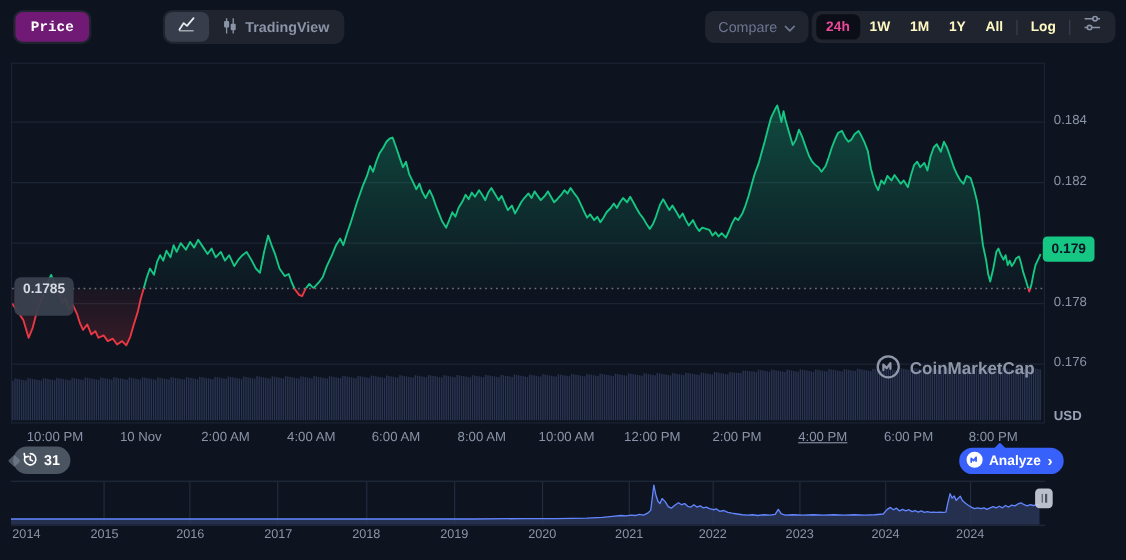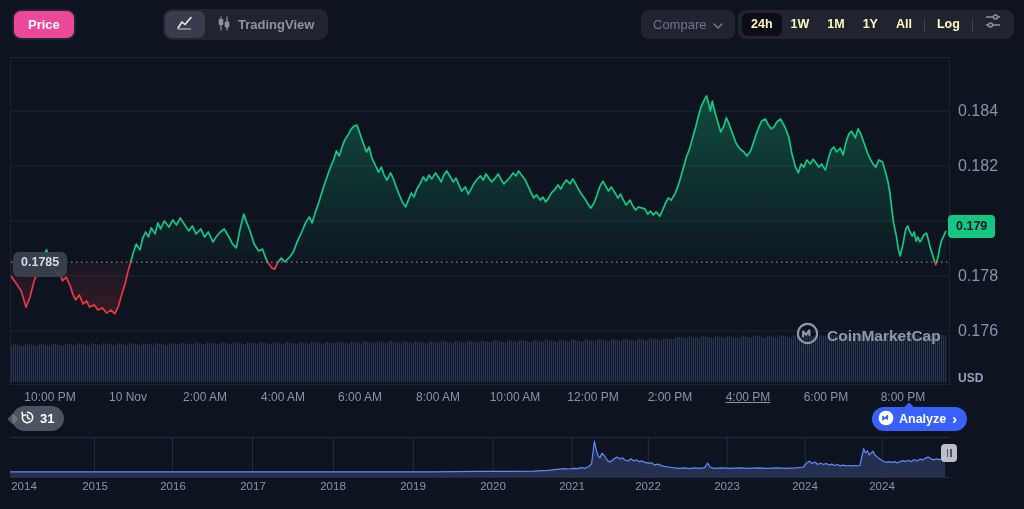--- a/index.html
+++ b/index.html
@@ -1,37 +1,37 @@
 <!DOCTYPE html>
 <html><head>
 <meta charset="utf-8">
 <style>
   html,body{margin:0;padding:0;background:#0d1420;}
   *{box-sizing:border-box;font-family:"Liberation Sans",sans-serif;}
   .stage{position:relative;width:1024px;height:509px;background:#0d1420;overflow:hidden;}
   
   .seg{position:absolute;top:9px;height:31px;background:#20242f;border-radius:9px;display:flex;align-items:center;padding:2px;}
   .seg1{left:12px;}
-  .seg2{left:163px;}
+  .seg2{left:148px;}
   .seg .pill{height:27px;line-height:27px;padding:0 14px;border-radius:7px;font-size:13px;font-weight:bold;color:#8b93a7;cursor:pointer;white-space:nowrap;}
-  .seg .pill.active{background:#ec4899;color:#ffffff;}
+  .seg .pill.active{background:#701a75;color:#ffffff;font-family:Liberation Mono, monospace;}
   .icon-seg{height:27px;width:40px;border-radius:7px;background:#373d4b;display:flex;align-items:center;justify-content:center;cursor:pointer;}
   .tv-seg{display:flex;align-items:center;gap:7px;padding:0 12px;color:#8b93a7;font-size:13px;font-weight:bold;cursor:pointer;}
   .compare{position:absolute;left:641px;top:10px;height:29px;background:#20242f;border-radius:8px;display:flex;align-items:center;gap:7px;padding:0 12px;color:#6d7690;font-size:13px;cursor:pointer;}
   .ranges{position:absolute;left:738px;top:10px;height:29px;background:#20242f;border-radius:8px;display:flex;align-items:center;padding:0 4px;}
   .rbtn{height:23px;line-height:23px;padding:0 9px;border-radius:6px;font-size:12.5px;font-weight:bold;color:#fef9c3;cursor:pointer;white-space:nowrap;}
-  .rbtn.active{background:#0b0e17;color:#fef9c3;}
+  .rbtn.active{background:#0b0e17;color:#ec4899;}
   .vsep{width:1px;height:14px;background:#3a4154;margin:0 3px;}
   
   .plot{position:absolute;left:10px;top:57px;width:940px;height:328px;border:1px solid #1b2434;}
   .plot svg{display:block;}
   .watermark{position:absolute;left:796px;top:322px;display:flex;align-items:center;gap:8px;color:#9aa3b4;font-size:15.5px;font-weight:bold;opacity:.92;}
-  .openlabel{position:absolute;left:13px;top:252px;height:25px;line-height:21px;padding:0 8px;background:rgba(58,64,78,.95);border-radius:6px;color:#d6dae2;font-size:12.5px;font-weight:bold;z-index:4;}
+  .openlabel{position:absolute;left:13px;top:252px;height:35px;line-height:21px;padding:0 8px;background:rgba(58,64,78,.95);border-radius:6px;color:#d6dae2;font-size:12.5px;font-weight:bold;z-index:4;}
   .pricebadge{position:absolute;left:948px;top:216px;height:23px;line-height:23px;padding:0 8px;border-radius:4px;font-size:12.5px;font-weight:bold;z-index:4;}
-  .plabel{position:absolute;left:958px;font-size:16px;color:#8b93a7;}
+  .plabel{position:absolute;left:958px;font-size:12px;color:#8b93a7;}
   .usdlabel{position:absolute;left:958px;top:371px;font-size:12px;font-weight:bold;color:#98a1b3;}
   .tlabel{position:absolute;top:390px;width:100px;margin-left:-50px;text-align:center;font-size:12px;color:#8b93a7;}
   .ylabel{position:absolute;top:480px;width:80px;margin-left:-40px;text-align:center;font-size:11.5px;color:#8b93a7;}
   
   .hist{position:absolute;left:12px;top:406px;height:25px;border-radius:13px;background:rgba(138,147,162,.5);display:flex;align-items:center;gap:5px;padding:0 10px 0 8px;color:#fff;font-size:13px;font-weight:bold;z-index:5;}
   .hist::before{content:"";position:absolute;left:-3px;top:9px;width:8px;height:8px;background:rgba(138,147,162,.5);transform:rotate(45deg);border-radius:1px;}
   .analyze{position:absolute;left:872px;top:407px;height:24px;border-radius:12px;background:#3861fb;display:flex;align-items:center;gap:5px;padding:0 10px 0 6px;color:#fff;font-size:12.5px;font-weight:bold;cursor:pointer;z-index:5;}
   .analyze::after{content:"";position:absolute;top:-3px;left:33px;width:8px;height:8px;background:#3861fb;transform:rotate(45deg);border-radius:1px;}
   .analyze .chev{font-size:14px;font-weight:bold;margin-left:1px;}
   

